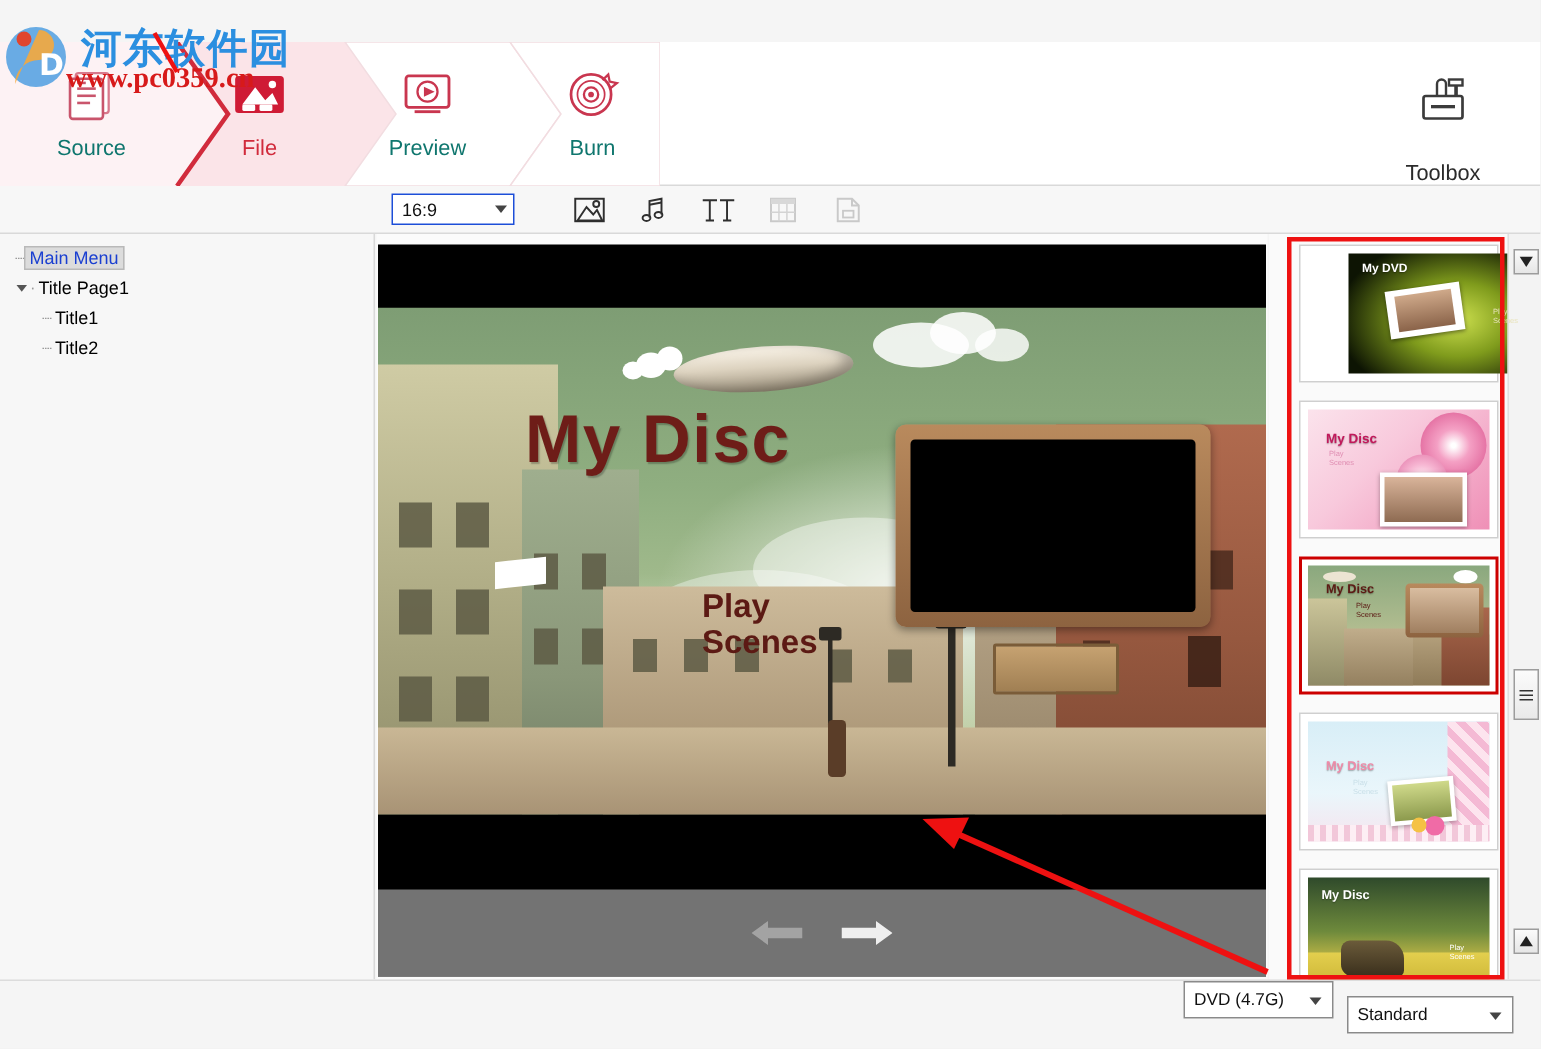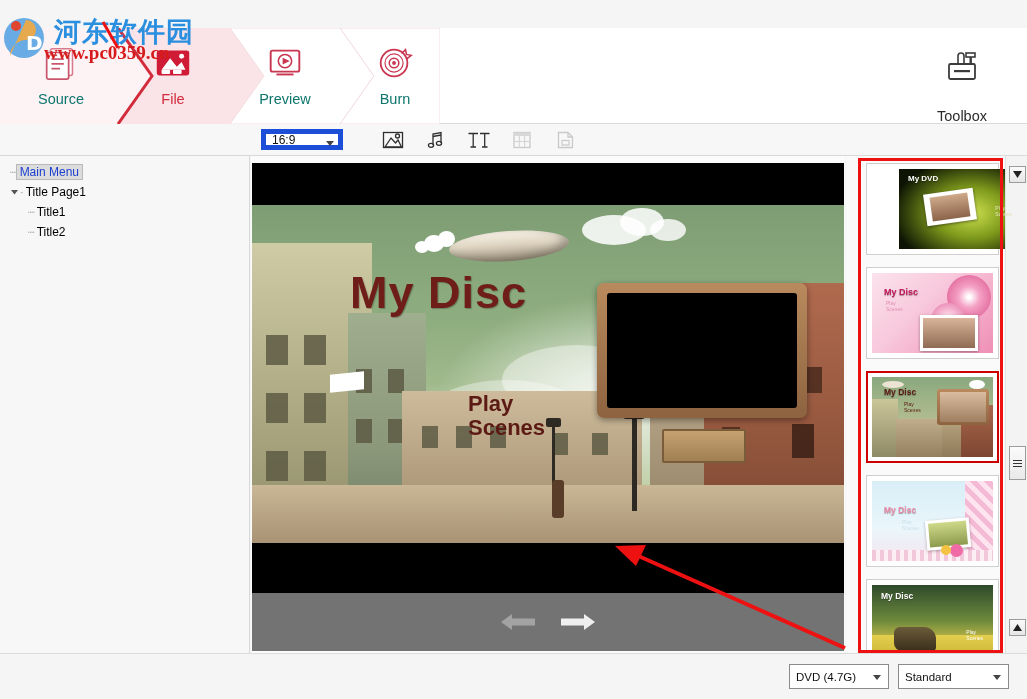--- a/index.html
+++ b/index.html
@@ -98,21 +98,21 @@
   .menustruct-hdr {
     position: absolute; left: 0; top: 0; width: 250px; height: 31px;
     display: flex; align-items: center; justify-content: center;
     font-size: 12px; color: #333;
     background: #f7f7f7;
     border-right: 1px solid #d9d9d9;
   }
   .ratio-select {
     position: absolute; left: 261px; top: 5px;
     width: 82px; height: 21px;
-    background: #fff; border: 5px solid #1d4ed8;
+    background: #fff; border: 1px solid #1d4ed8;
     font-size: 12px; color: #111;
     display: flex; align-items: center;
     padding-left: 6px;
   }
   .ratio-select .caret {
     position: absolute; right: 4px; top: 7px;
     width: 0; height: 0;
     border-left: 4px solid transparent;
     border-right: 4px solid transparent;
     border-top: 5px solid #444;
@@ -358,21 +358,21 @@
     display: flex; align-items: center; justify-content: flex-end;
     padding-right: 8px;
     font-size: 11.5px; color: #222;
   }
   .capfill {
     position: absolute; left: 1px; top: 1px;
     width: 12px; height: 19px;
     background: #7fd4cf;
   }
   .sel-disc {
-    position: absolute; left: 789px; top: 10px;
+    position: absolute; left: 789px; top: 0;
     width: 100px; height: 25px;
     background: #fff; border: 1px solid #8a8a8a;
     font-size: 11.5px; color: #111;
     display: flex; align-items: center; padding-left: 6px;
   }
   .sel-qual {
     position: absolute; left: 898px; top: 10px;
     width: 111px; height: 25px;
     background: #fff; border: 1px solid #8a8a8a;
     font-size: 11.5px; color: #111;

